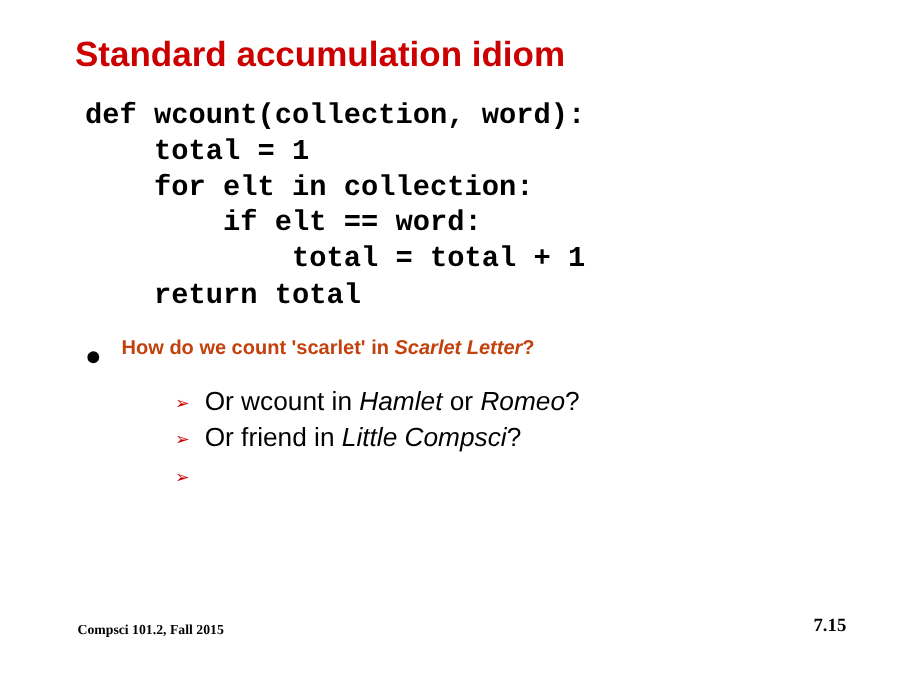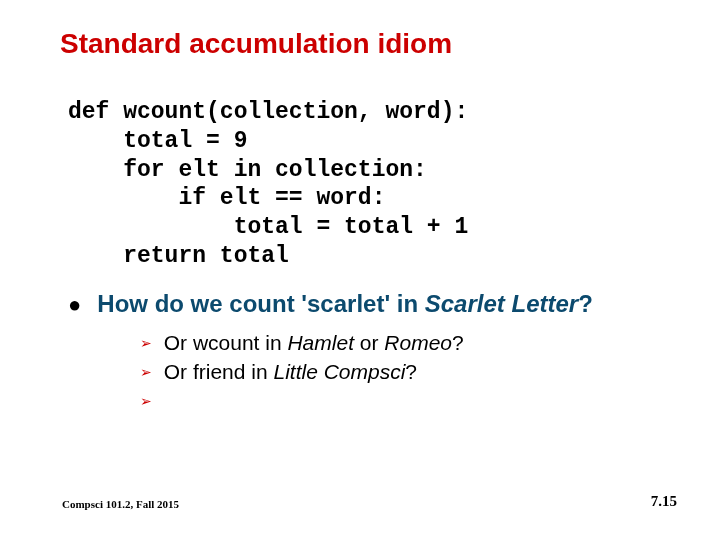--- a/index.html
+++ b/index.html
@@ -8,21 +8,21 @@
     height: 540px;
     background: #ffffff;
     font-family: Arial, Helvetica, sans-serif;
     position: relative;
     padding: 28px 60px 0 60px;
   }
   .title {
     color: #cc0000;
     font-size: 28px;
     font-weight: bold;
-    margin-bottom: 38px;
+    margin-bottom: 18px;
   }
   .code {
     font-family: "Courier New", Courier, monospace;
     font-size: 23px;
     font-weight: bold;
     color: #000000;
     line-height: 1.25;
     white-space: pre;
     margin-left: 8px;
     margin-bottom: 18px;
@@ -33,23 +33,23 @@
     margin-left: 8px;
     margin-bottom: 10px;
   }
   .disc {
     font-size: 22px;
     margin-right: 16px;
     line-height: 1.25;
     margin-top: 2px;
   }
   .question {
-    font-size: 24px;
+    font-size: 16px;
     font-weight: bold;
-    color: #0c4a6e;
+    color: #c2410c;
     line-height: 1.25;
   }
   .question .ital { font-style: italic; }
   .sublist {
     margin-left: 80px;
     margin-top: 4px;
   }
   .sub-row {
     display: flex;
     align-items: flex-start;
@@ -86,21 +86,21 @@
     font-size: 15px;
     color: #000;
   }
 </style>
 </head>
 <body>
 
 <div class="title">Standard accumulation idiom</div>
 
 <div class="code"><span>def wcount(collection, word):</span>
-<span>    total = 9</span>
+<span>    total = 1</span>
 <span>    for elt in collection:</span>
 <span>        if elt == word:</span>
 <span>            total = total + 1</span>
 <span>    return total</span></div>
 
 <div class="bullet-row">
   <div class="disc">●</div>
   <div class="question">
     <span>How do we count 'scarlet' in </span><span class="ital">Scarlet Letter</span><span>?</span>
   </div>

